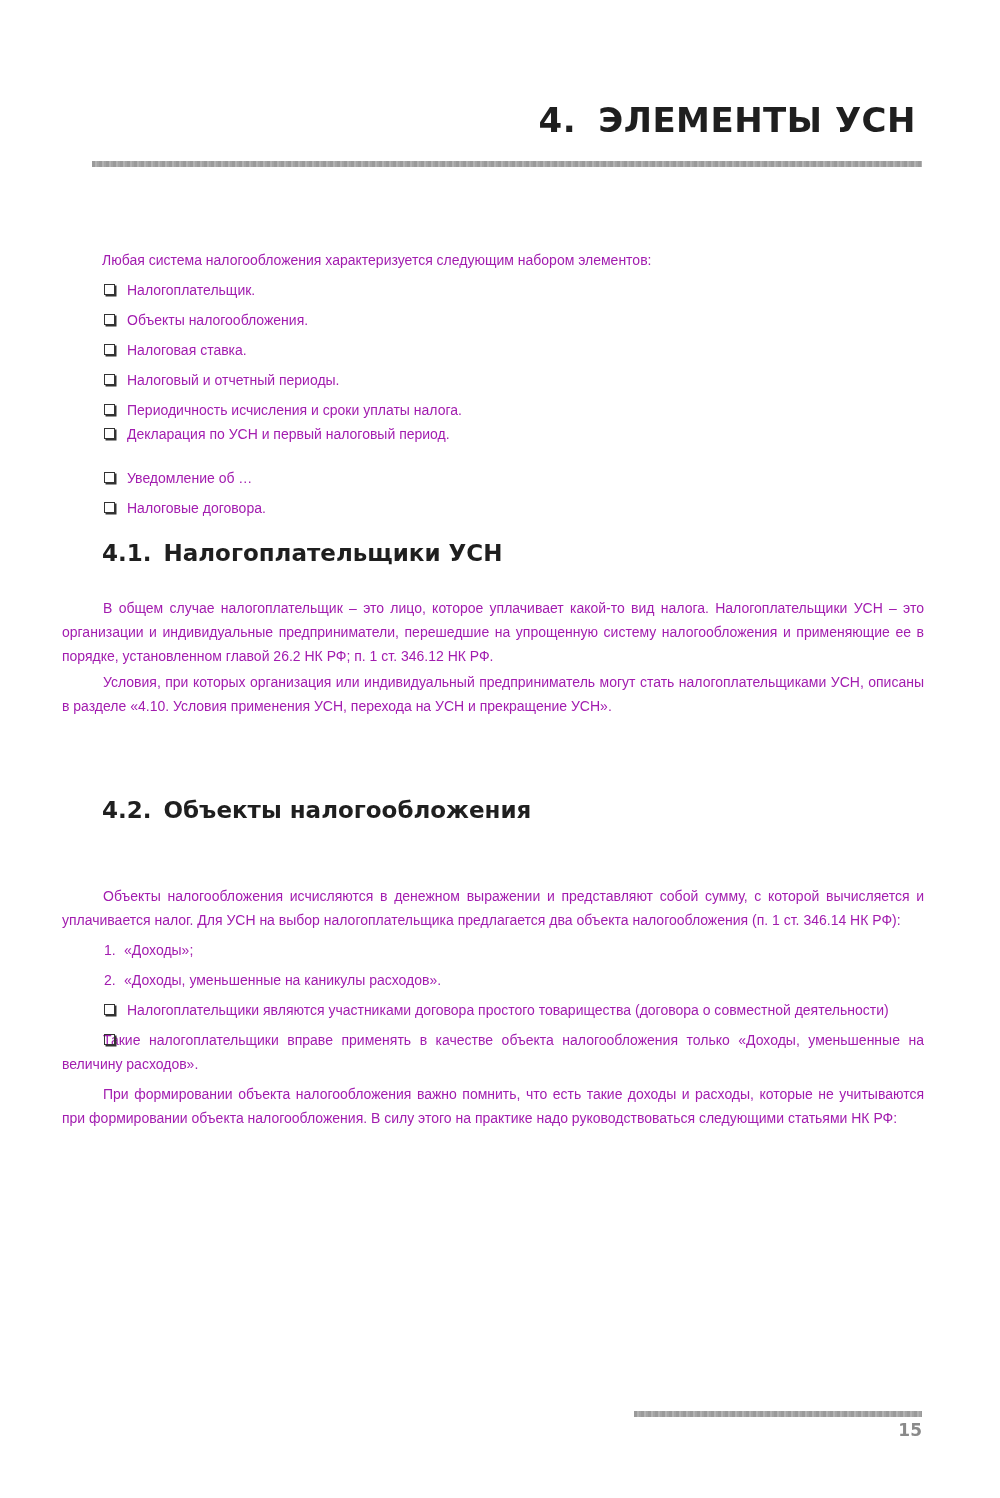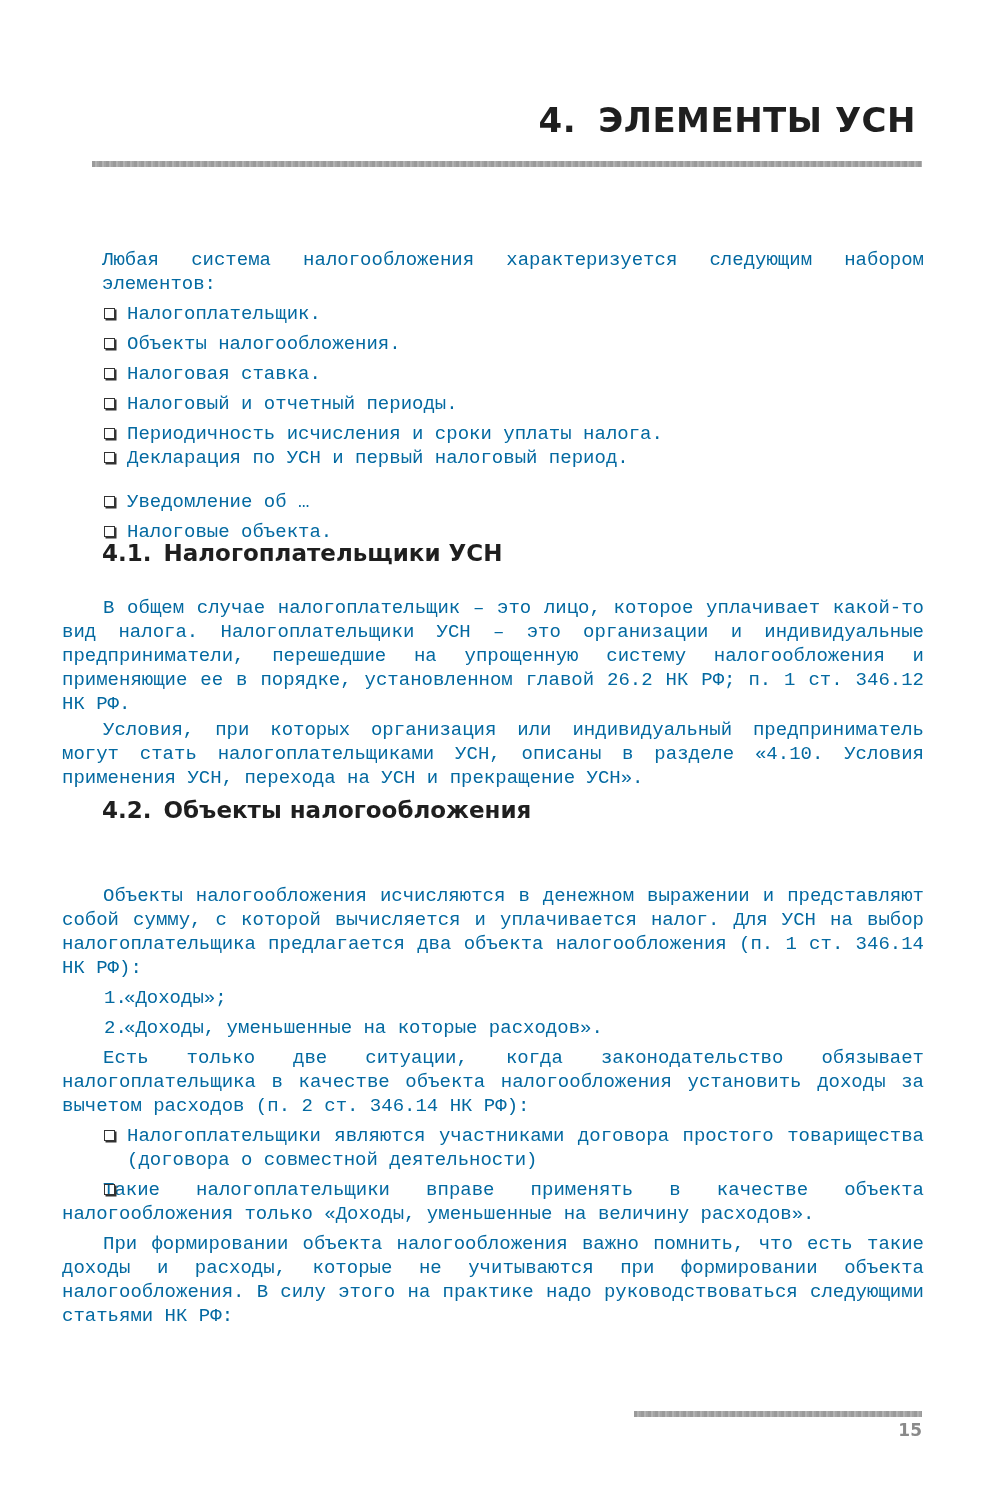--- a/index.html
+++ b/index.html
@@ -15,21 +15,21 @@
     background: repeating-linear-gradient(90deg, #9a9a9a 0 3px, #b2b2b2 3px 5px, #a4a4a4 5px 7px);
   }
   .rule-top { left: 92px; width: 830px; top: 161px; }
   .rule-bottom { left: 634px; width: 288px; top: 1411px; }
   .page-number {
     position: absolute; right: 78px; top: 1420px;
     font-family: "DejaVu Sans", sans-serif; font-weight: bold; font-size: 17px; color: #8a8a8a;
   }
   .content {
     position: absolute; left: 62px; width: 862px;
-    font-family: Liberation Mono, monospace; font-size: 19px; line-height: 24px; color: #0369a1;
+    font-family: Liberation Sans, sans-serif; font-size: 14px; line-height: 24px; color: #a21caf;
   }
   .p { margin: 0; text-align: justify; }
   .indent { text-indent: 41px; }
   .bl { position: relative; padding-left: 65px; margin: 0; }
   .bl .box {
     position: absolute; left: 42px; top: 6px; width: 9px; height: 9px;
     border: 1.4px solid #333; box-shadow: 1.5px 1.5px 0 #333;
   }
   .bl2 { position: relative; padding-left: 65px; margin: 0; text-align: justify; }
   .bl2 .box {
@@ -52,35 +52,34 @@
 
 <div class="content" style="top:248px;">
   <p class="p" style="padding-left:40px; margin-bottom:6px;">Любая система налогообложения характеризуется следующим набором элементов:</p>
   <p class="bl" style="margin-bottom:6px;"><span class="box"></span><span>Налогоплательщик.</span></p>
   <p class="bl" style="margin-bottom:6px;"><span class="box"></span><span>Объекты налогообложения.</span></p>
   <p class="bl" style="margin-bottom:6px;"><span class="box"></span><span>Налоговая ставка.</span></p>
   <p class="bl" style="margin-bottom:6px;"><span class="box"></span><span>Налоговый и отчетный периоды.</span></p>
   <p class="bl" style=""><span class="box"></span><span>Периодичность исчисления и сроки уплаты налога.</span></p>
   <p class="bl" style="margin-bottom:20px;"><span class="box"></span><span>Декларация по УСН и первый налоговый период.</span></p>
   <p class="bl" style="margin-bottom:6px;"><span class="box"></span><span>Уведомление об …</span></p>
-  <p class="bl"><span class="box"></span><span>Налоговые объекта.</span></p>
+  <p class="bl"><span class="box"></span><span>Налоговые договора.</span></p>
 </div>
 
 <h2 class="h2" style="top:540px;"><span class="num">4.1.</span><span>Налогоплательщики УСН</span></h2>
 <div class="content" style="top:596px;">
   <p class="p indent" style="margin-bottom:2px;">В общем случае налогоплательщик – это лицо, которое уплачивает какой-то вид налога. Налогоплательщики УСН – это организации и индивидуальные предприниматели, перешедшие на упрощенную систему налогообложения и применяющие ее в порядке, установленном главой 26.2 НК РФ; п. 1 ст. 346.12 НК РФ.</p>
   <p class="p indent">Условия, при которых организация или индивидуальный предприниматель могут стать налогоплательщиками УСН, описаны в разделе «4.10. Условия применения УСН, перехода на УСН и прекращение УСН».</p>
 </div>
 
 <h2 class="h2" style="top:797px;"><span class="num">4.2.</span><span>Объекты налогообложения</span></h2>
 <div class="content" style="top:884px;">
   <p class="p indent" style="margin-bottom:6px;">Объекты налогообложения исчисляются в денежном выражении и представляют собой сумму, с которой вычисляется и уплачивается налог. Для УСН на выбор налогоплательщика предлагается два объекта налогообложения (п. 1 ст. 346.14 НК РФ):</p>
   <p class="ol" style="margin-bottom:6px;"><span class="n">1.</span><span>«Доходы»;</span></p>
-  <p class="ol" style="margin-bottom:6px;"><span class="n">2.</span><span>«Доходы, уменьшенные на которые расходов».</span></p>
-  <p class="p indent" style="margin-bottom:6px;">Есть только две ситуации, когда законодательство обязывает налогоплательщика в качестве объекта налогообложения установить доходы за вычетом расходов (п. 2 ст. 346.14 НК РФ):</p>
+  <p class="ol" style="margin-bottom:6px;"><span class="n">2.</span><span>«Доходы, уменьшенные на каникулы расходов».</span></p>
   <p class="bl2" style="margin-bottom:6px;"><span class="box"></span><span>Налогоплательщики являются участниками договора простого товарищества (договора о совместной деятельности)</span></p>
   <p class="bl2" style="margin-bottom:6px;"><span class="box"></span></p>
   <p class="p indent" style="margin-bottom:6px;">Такие налогоплательщики вправе применять в качестве объекта налогообложения только «Доходы, уменьшенные на величину расходов».</p>
   <p class="p indent">При формировании объекта налогообложения важно помнить, что есть такие доходы и расходы, которые не учитываются при формировании объекта налогообложения. В силу этого на практике  надо руководствоваться следующими статьями НК РФ:</p>
 </div>
 
 <div class="rule rule-bottom"></div>
 <div class="page-number">15</div>
 
 </body></html>

